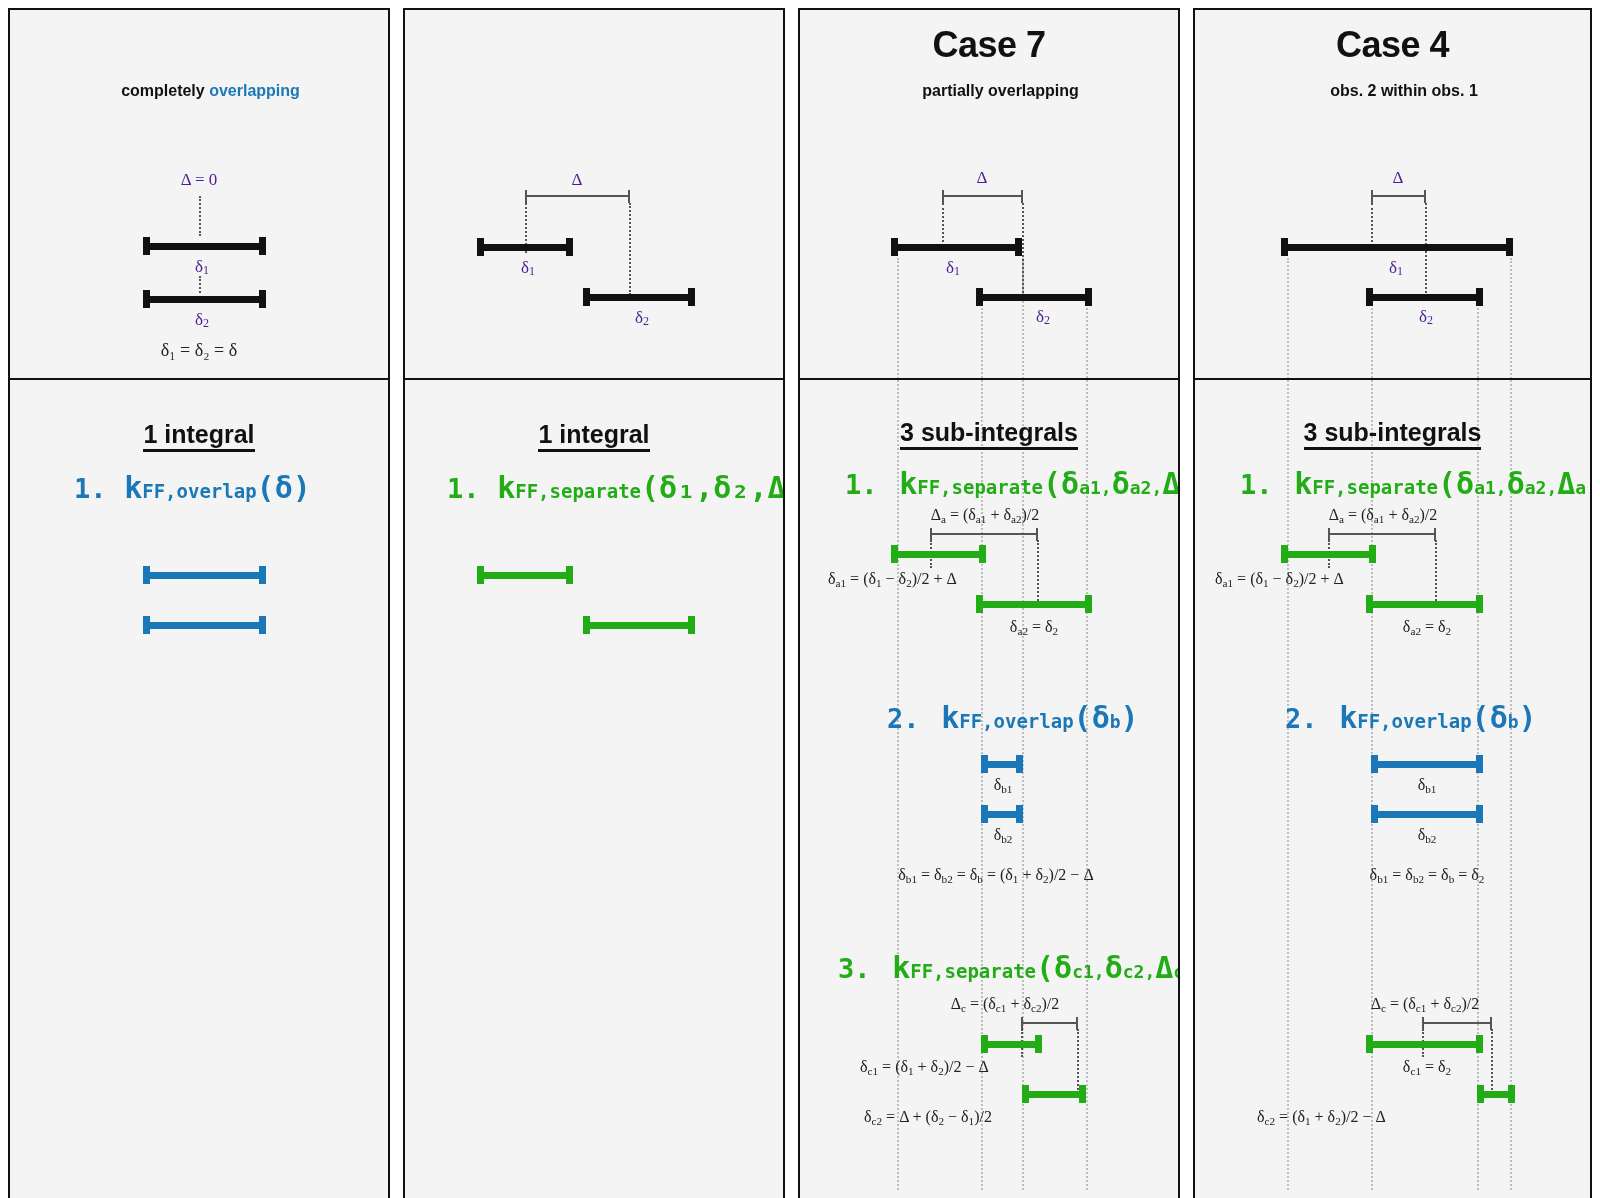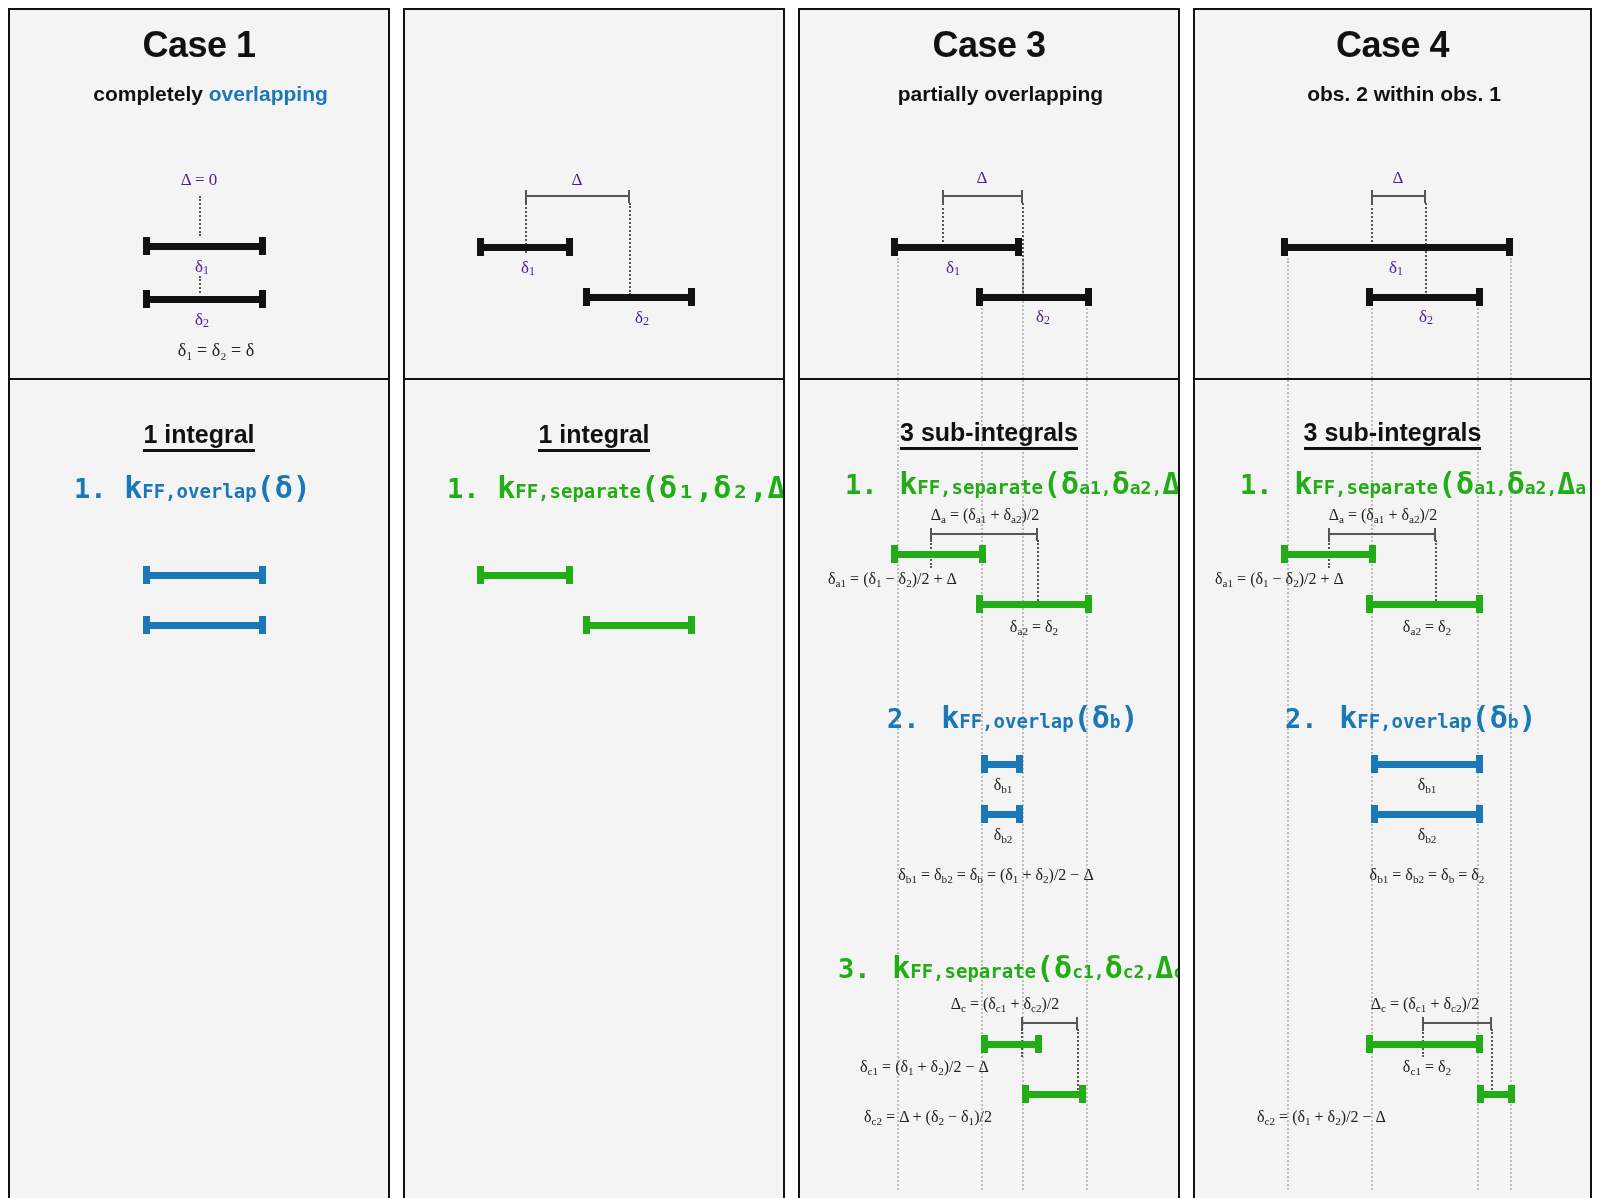--- a/index.html
+++ b/index.html
@@ -7,21 +7,21 @@
   .board{position:relative;width:1600px;height:1198px;background:#ffffff;}
 
   .case-col{position:absolute;top:8px;width:382px;height:1182px;}
   .panel{position:absolute;left:0;width:100%;background:#f4f4f4;border:2.5px solid #111;box-sizing:border-box;overflow:hidden;}
   .panel-top{top:0;height:372px;}
   .panel-bottom{top:370px;height:885px;}
 
   .case-title{position:absolute;left:0;right:0;top:14px;text-align:center;
     font-size:36px;font-weight:bold;color:#111;letter-spacing:-0.5px;}
   .case-sub{position:absolute;left:0;right:0;top:72px;text-align:center;
-    font-size:21px;font-weight:bold;color:#111;padding-left:23px;}
+    font-size:16px;font-weight:bold;color:#111;padding-left:23px;}
   .hl-blue{color:#1b78b8;}
   .hl-green{color:#22ac16;}
 
   .section-head{position:absolute;left:0;right:0;text-align:center;
     font-size:25px;font-weight:bold;color:#111;}
   .section-head span{border-bottom:3px solid #111;padding-bottom:1px;}
 
   .formula{position:absolute;font-family:"DejaVu Sans Mono",monospace;
     font-weight:bold;white-space:nowrap;}
   .formula .num{font-size:27px;}
@@ -59,21 +59,20 @@
   .sm{font-size:0.70em;vertical-align:-0.25em;}
 </style>
 </head>
 <body>
 
 <div class="board">
 
   <div class="case-col" style="left:8px;">
 
     <div class="panel panel-top">
-      <div class="case-title">Case 1</div>
       <div class="case-sub">
         <span>completely</span>
         <span class="hl-blue">overlapping</span>
       </div>
 
       <div class="lbl lbl-c" style="left:189px;top:160px;">Δ = 0</div>
       <div class="vline" style="left:189px;top:186px;height:40px;"></div>
 
       <div class="bar bar-black" style="left:133px;top:227px;width:123px;">
         <div class="capL"></div>
@@ -86,21 +85,21 @@
       <div class="vline" style="left:189px;top:266px;height:17px;"></div>
 
       <div class="bar bar-black" style="left:133px;top:280px;width:123px;">
         <div class="capL"></div>
         <div class="stem"></div>
         <div class="capR"></div>
       </div>
       <div class="lbl lbl-c" style="left:189px;top:300px;">δ</div>
       <div class="lbl" style="left:193px;top:306px;font-size:12px;">2</div>
 
-      <div class="eq eq-c" style="left:189px;top:330px;margin-left:17px;">δ₁ = δ₂ = δ</div>
+      <div class="eq eq-c" style="left:189px;top:330px;">δ₁ = δ₂ = δ</div>
     </div>
 
     <div class="panel panel-bottom">
       <div class="section-head" style="top:40px;">
         <span>1 integral</span>
       </div>
 
       <div class="formula f-blue" style="left:64px;top:90px;">
         <span class="num">1.</span>
         <span class="kk" style="margin-left:8px;">k</span><span class="sub">FF,overlap</span><span class="args">(δ)</span>
@@ -168,21 +167,21 @@
         <div class="capL"></div>
         <div class="stem"></div>
         <div class="capR"></div>
       </div>
     </div>
   </div>
 
   <div class="case-col" style="left:798px;">
 
     <div class="panel panel-top">
-      <div class="case-title">Case 3</div>
+      <div class="case-title">Case 7</div>
       <div class="case-sub">
         <span>partially overlapping</span>
       </div>
 
       <div class="guide" style="left:97px;top:248px;height:124px;"></div>
       <div class="guide" style="left:181px;top:290px;height:82px;"></div>
       <div class="guide" style="left:222px;top:248px;height:124px;"></div>
       <div class="guide" style="left:286px;top:290px;height:82px;"></div>
 
       <div class="lbl lbl-c" style="left:182px;top:158px;">Δ</div>

